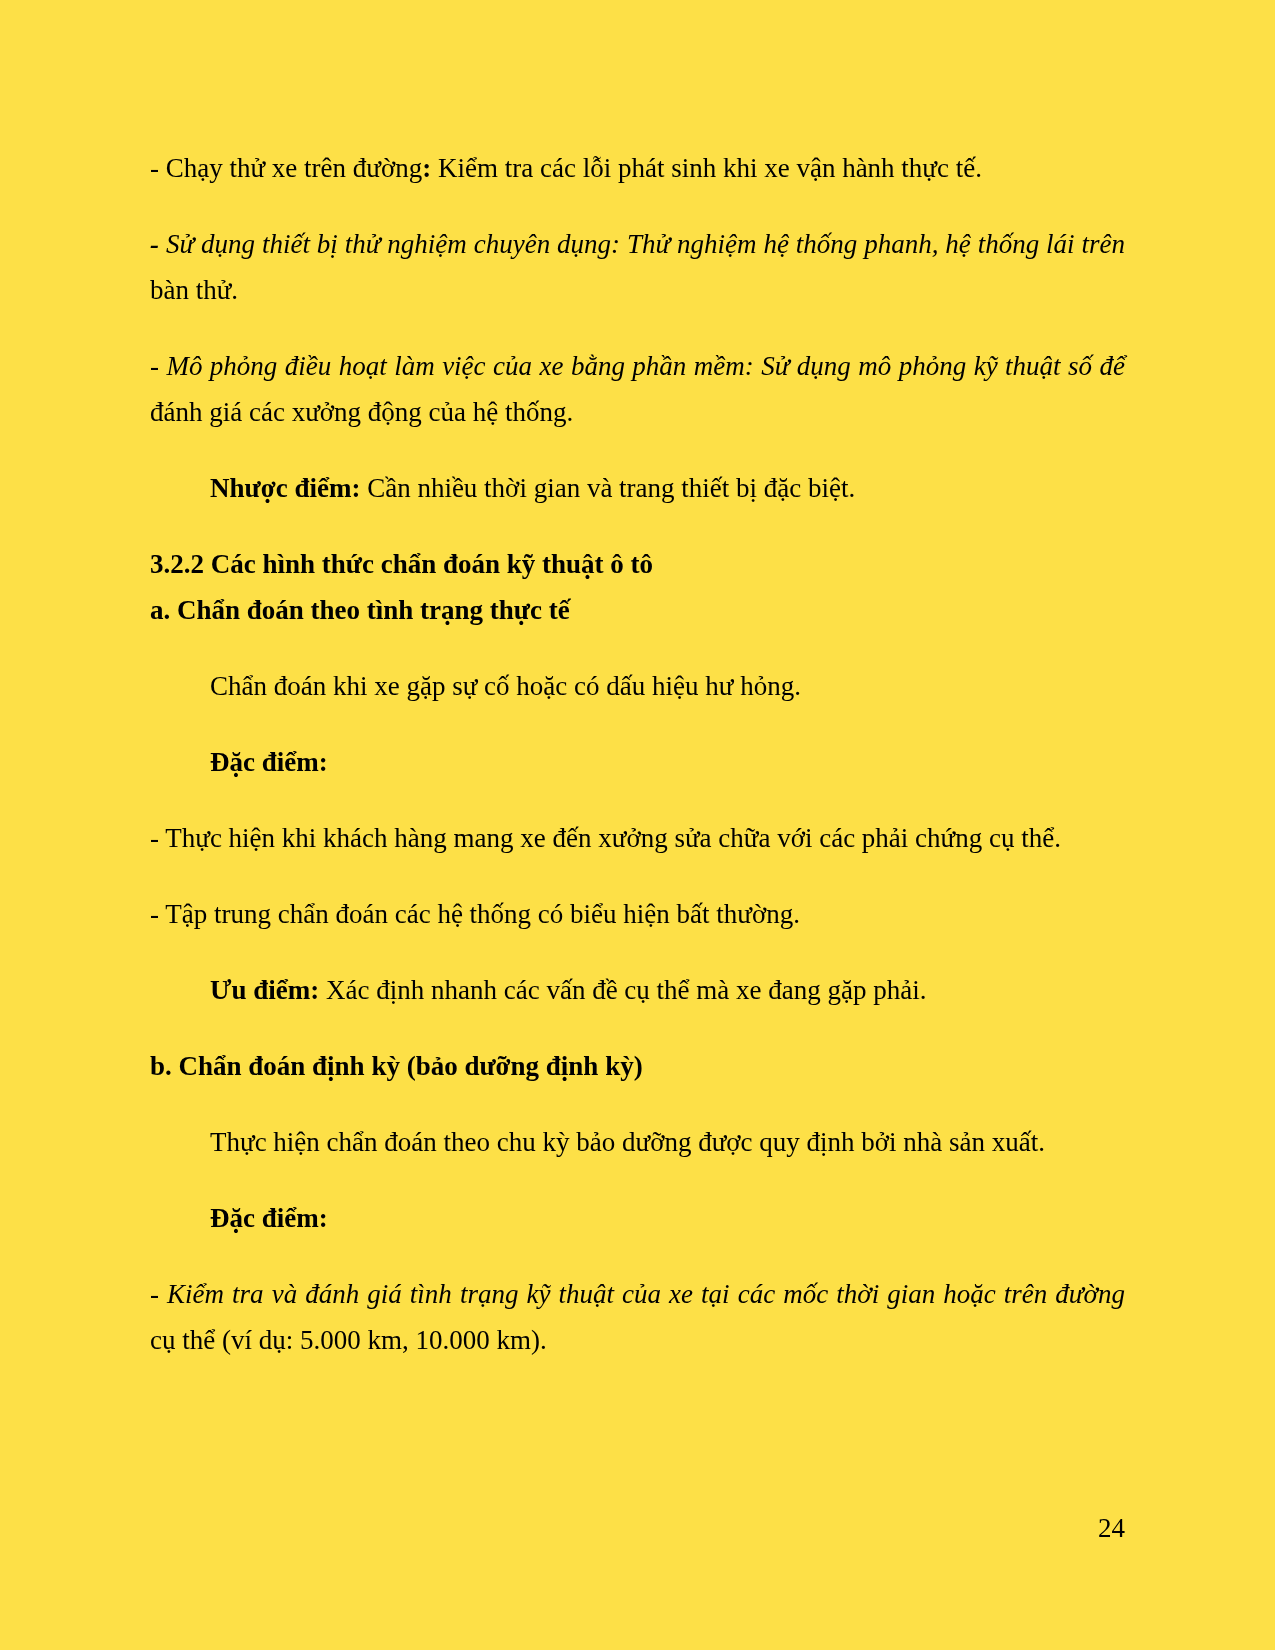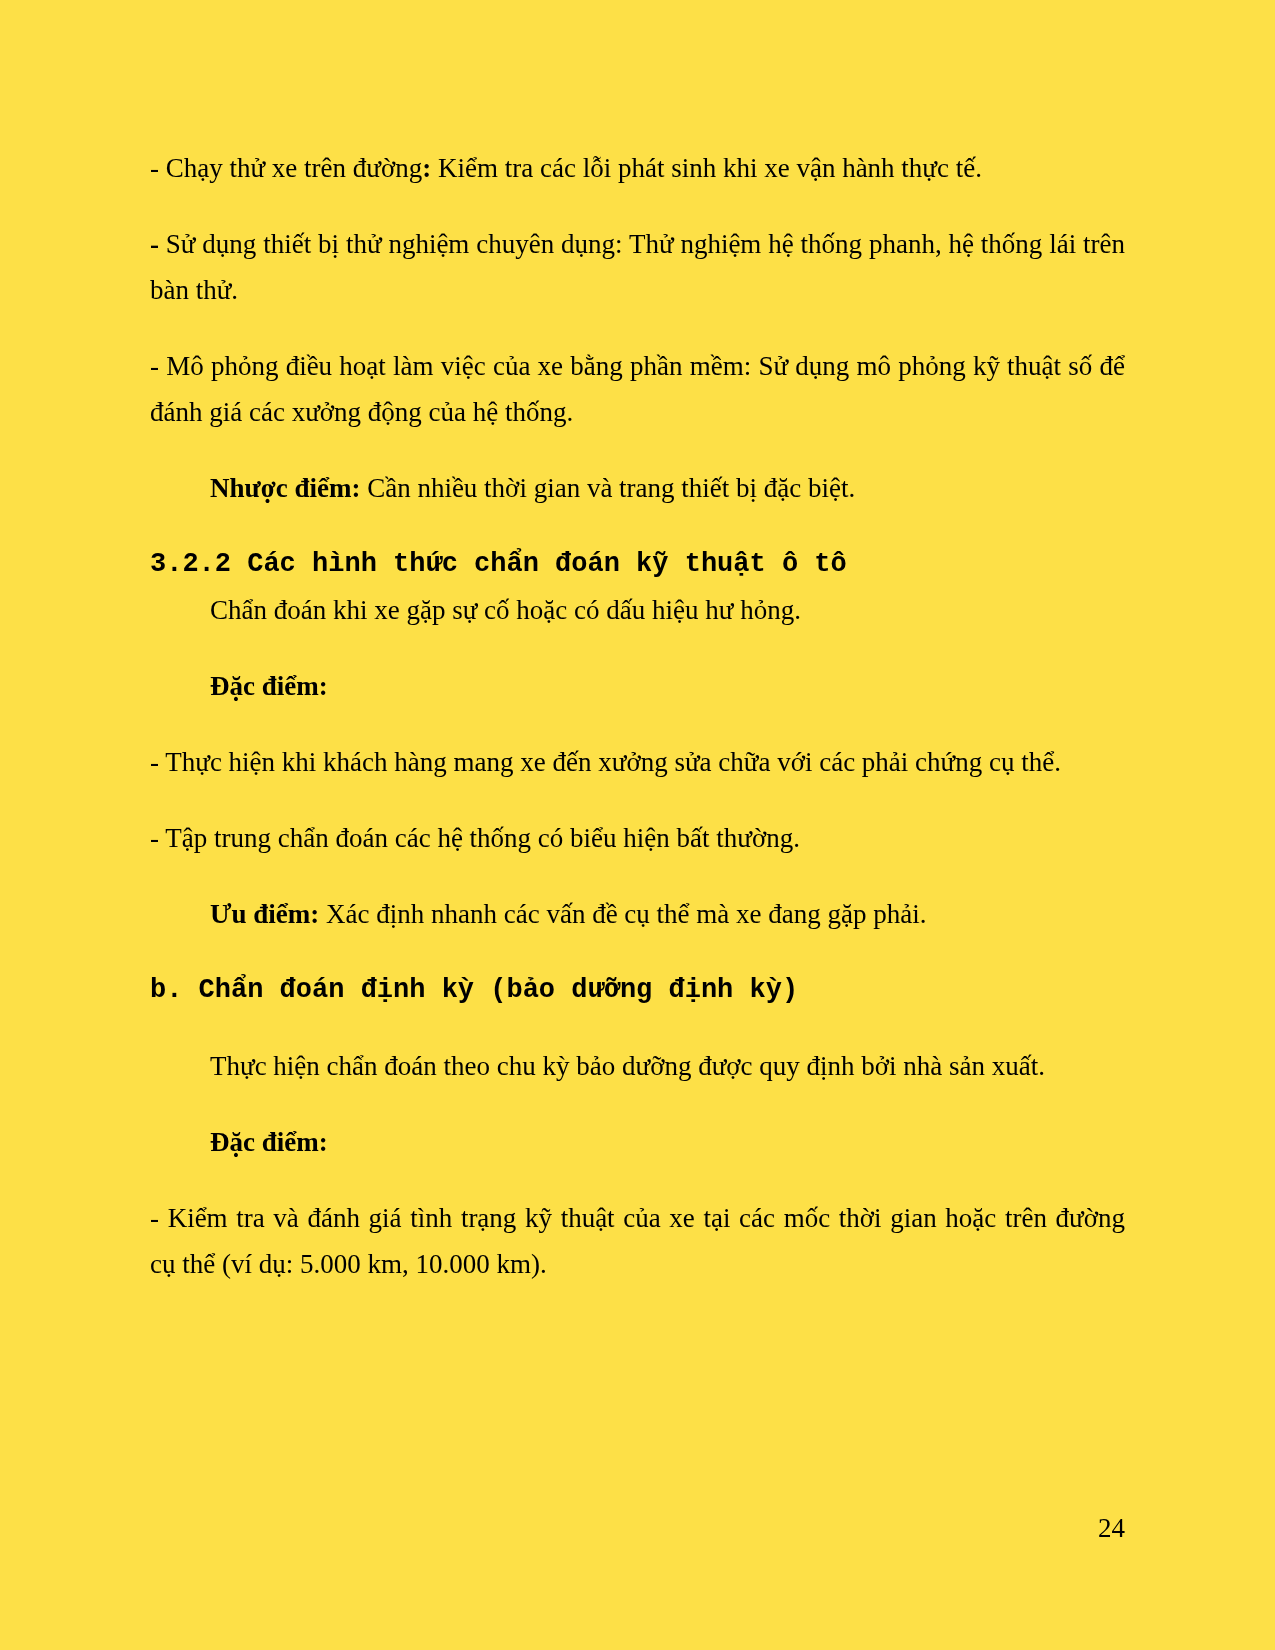--- a/index.html
+++ b/index.html
@@ -30,31 +30,31 @@
   .para.tight {
     margin-bottom: 0;
   }
   .line {
     white-space: normal;
   }
   
   .line.fill {
     text-align: justify;
     text-align-last: justify;
+    font-style: italic;
   }
   
   .line.ind {
     padding-left: 60px;
   }
   .b {
     font-weight: bold;
   }
   .heading {
     font-weight: bold;
-    font-family: Liberation Mono, monospace;
   }
   .page-number {
     position: absolute;
     top: 1505px;
     right: 150px;
     font-size: 27px;
     line-height: 46px;
     color: #000000;
   }
 </style>
@@ -72,20 +72,23 @@
       </div>
       <div class="para">
         <div class="line fill"><span>- Mô phỏng điều hoạt làm việc của xe bằng phần mềm: Sử dụng mô phỏng kỹ thuật số để</span></div>
         <div class="line"><span>đánh giá các xưởng động của hệ thống.</span></div>
       </div>
       <div class="para">
         <div class="line ind"><span class="b">Nhược điểm:</span><span> Cần nhiều thời gian và trang thiết bị đặc biệt.</span></div>
       </div>
       <div class="para heading tight">
         <div class="line"><span class="b">3.2.2 Các hình thức chẩn đoán kỹ thuật ô tô</span></div>
+      </div>
+      <div class="para heading">
+        <div class="line"><span class="b">a. Chẩn đoán theo tình trạng thực tế</span></div>
       </div>
       <div class="para">
         <div class="line ind"><span>Chẩn đoán khi xe gặp sự cố hoặc có dấu hiệu hư hỏng.</span></div>
       </div>
       <div class="para">
         <div class="line ind"><span class="b">Đặc điểm:</span></div>
       </div>
       <div class="para">
         <div class="line"><span>- Thực hiện khi khách hàng mang xe đến xưởng sửa chữa với các phải chứng cụ thể.</span></div>
       </div>

